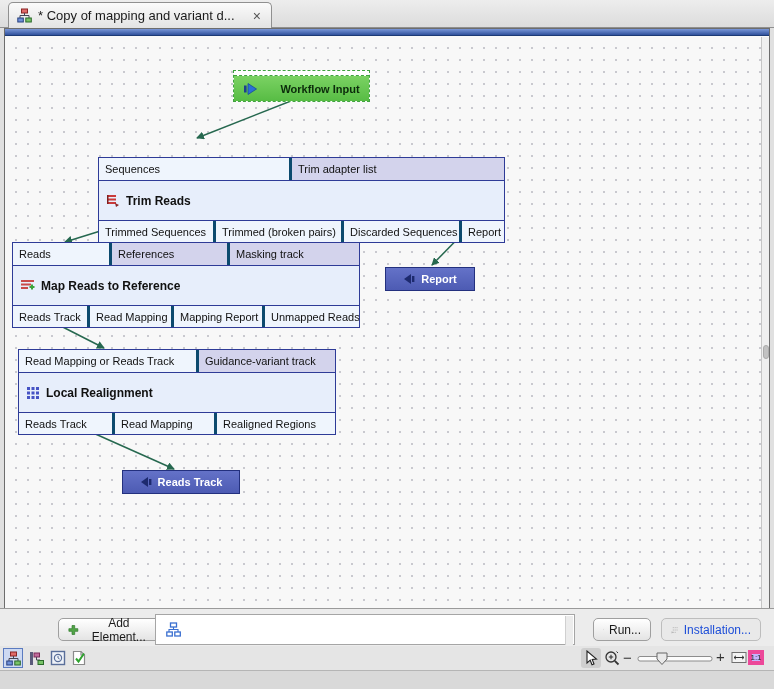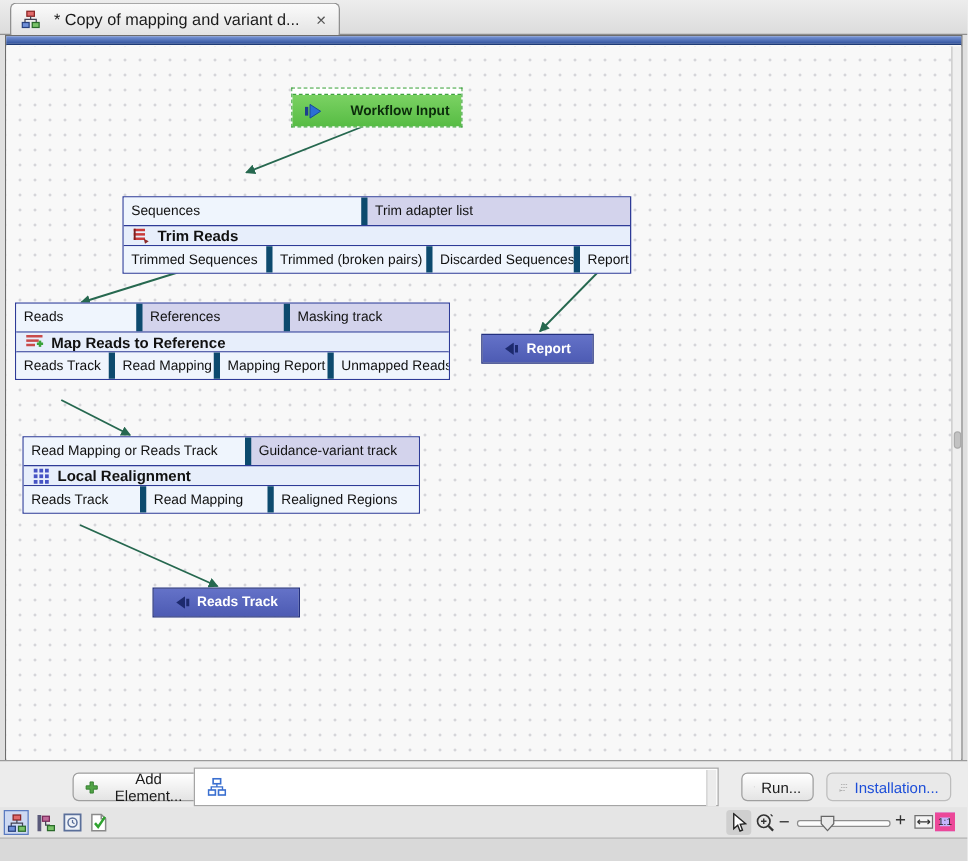--- a/index.html
+++ b/index.html
@@ -15,21 +15,21 @@
   .tabbar {
     position:absolute; left:0; top:0; width:774px; height:28px;
     background:linear-gradient(#ededed,#dcdcdc);
     border-bottom:1px solid #8f8f8f;
   }
   .tab {
     position:absolute; left:8px; top:2px; width:264px; height:26px;
     background:linear-gradient(#fbfbfb,#e3e3e3);
     border:1px solid #909090; border-bottom:none;
     border-radius:5px 5px 0 0;
-    display:flex; align-items:center; gap:6px; padding:0 8px;text-align:center;
+    display:flex; align-items:center; gap:6px; padding:0 8px;
   }
   .tab-title { font-size:13px; color:#1a1a1a; white-space:nowrap; flex:1; }
   .tab-close { font-size:14px; color:#555; cursor:default; padding:0 2px; line-height:1; }
   
   .canvas-wrap {
     position:absolute; left:4px; top:28px; width:766px; height:580px;
     border:1px solid #6d6d6d;
     background:#f8f8f8;
   }
   .blue-strip {
@@ -53,23 +53,23 @@
     background:#eef4fc;
     font-size:11px; color:#111;
   }
   .prow { display:flex; height:22px; }
   .prow.outrow { height:21px; }
   .port {
     display:flex; align-items:center; padding:0 6px;
     background:#eff5fd; overflow:hidden; white-space:nowrap;
   }
   .port.unconnected { background:#d3d3ec; }
-  .port + .port { border-left:5px solid #0c4a6e; }
+  .port + .port { border-left:3px solid #0c4a6e; }
   .trow {
-    height:17px; display:flex; align-items:center; gap:6px; padding:0 7px;
+    height:41px; display:flex; align-items:center; gap:6px; padding:0 7px;
     background:#e7eefb; border-top:1px solid #2e3b97; border-bottom:1px solid #2e3b97;
     font-size:12px; font-weight:bold;
   }
   
   .wf-input {
     position:absolute; left:228px; top:33px; width:137px;
     border:1px dashed #3fa33f; background:#fff;
   }
   .wf-input .strip { height:5px; background:#fff; border-bottom:1px dashed #3fa33f; }
   .wf-input .body {

